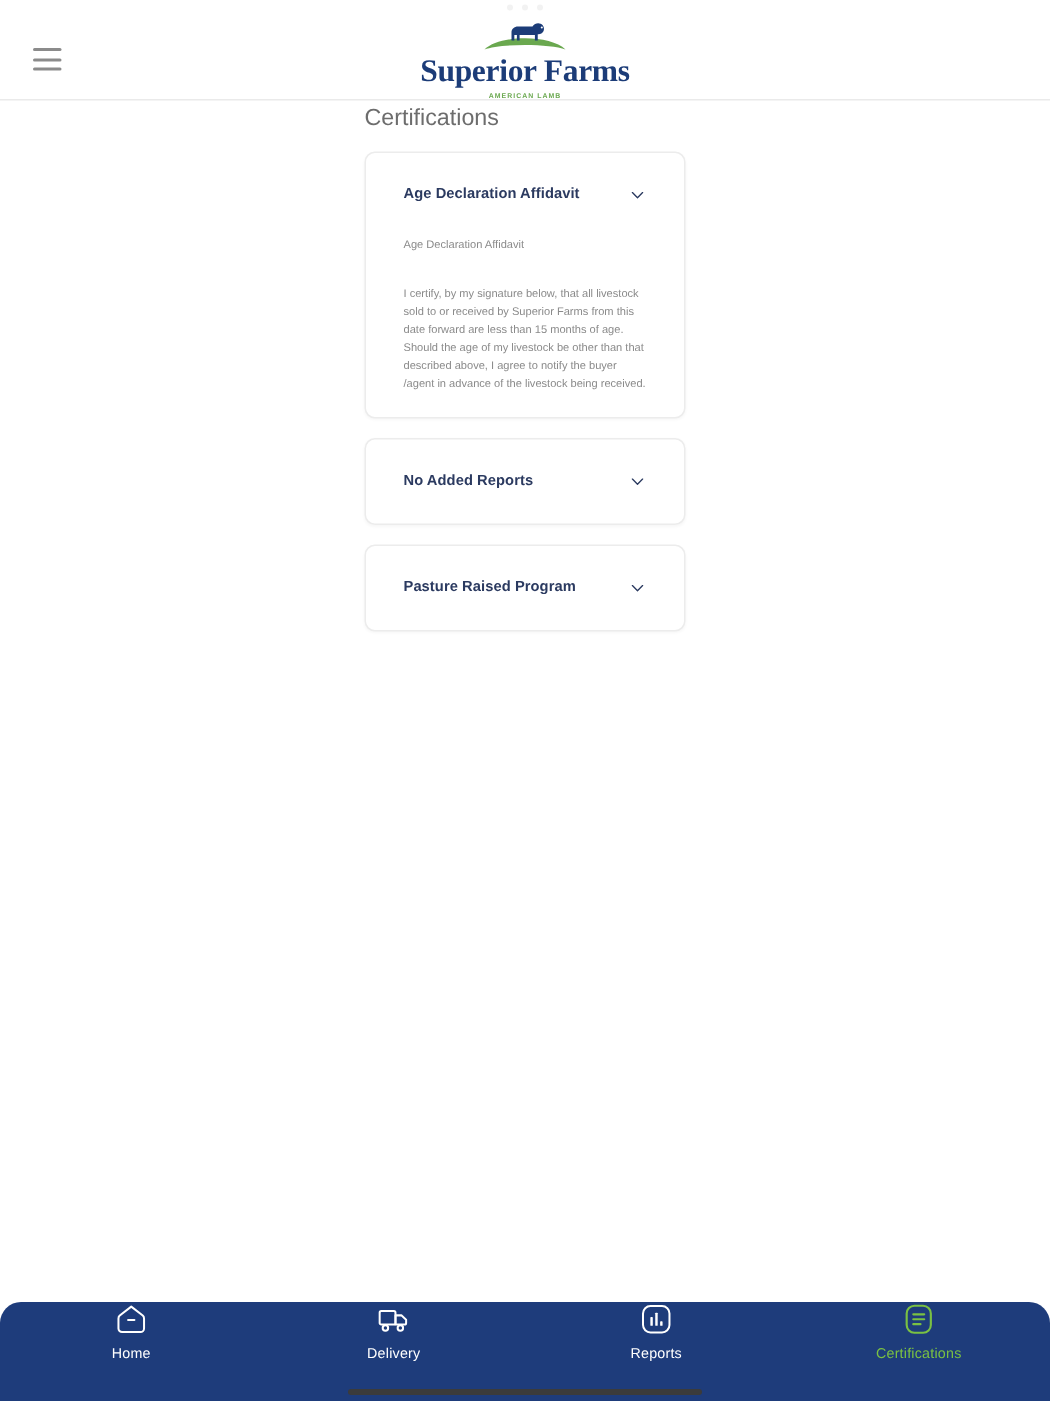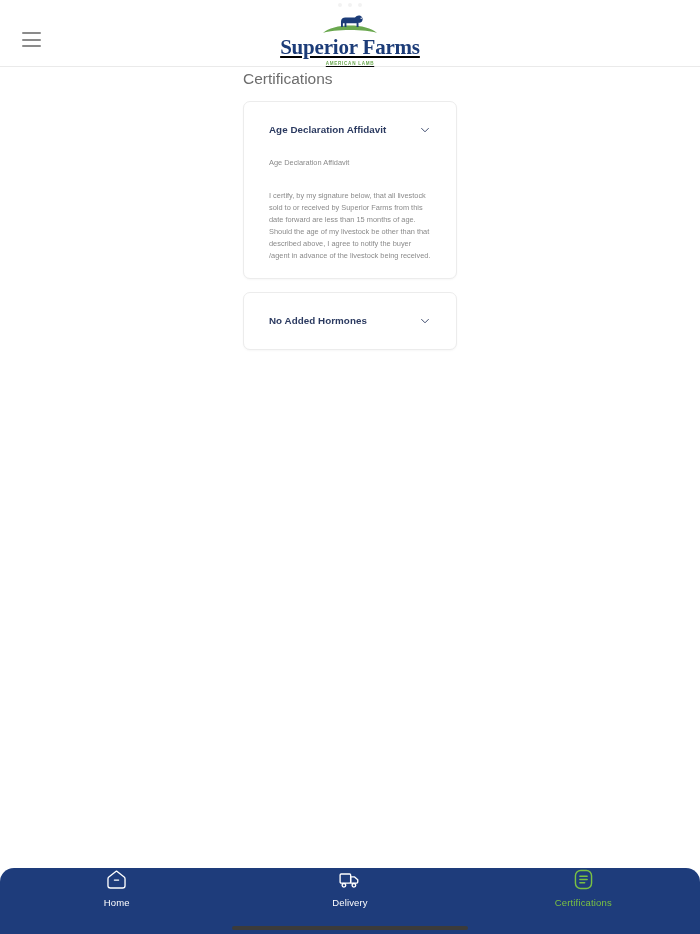--- a/index.html
+++ b/index.html
@@ -49,21 +49,20 @@
   .hamburger span:nth-child(3) { width: 19px; }
 
   
   .logo-wrap {
     position: absolute;
     left: 0; right: 0;
     top: 3px;
     display: flex;
     flex-direction: column;
     align-items: center;
-    text-decoration: underline;
   }
   .dots {
     display: flex;
     gap: 6px;
     margin-bottom: 3px;
   }
   .dots i {
     width: 4px; height: 4px;
     border-radius: 50%;
     background: #f2f2f2;
@@ -252,29 +251,39 @@
       </div>
       <div class="card-body">
         <div class="card-sub">Age Declaration Affidavit</div>
         <div class="card-text">I certify, by my signature below, that all livestock sold to or received by Superior Farms from this date forward are less than 15 months of age. Should the age of my livestock be other than that described above, I agree to notify the buyer /agent in advance of the livestock being received.</div>
       </div>
     </div>
 
 
     <div class="card">
       <div class="card-head">
-        <div class="card-title">No Added Hormones</div>
+        <div class="card-title">No Added Reports</div>
         <span class="chev">
           <svg width="12" height="12" viewBox="0 0 12 12">
             <path d="M2.6 4.4 L6 7.8 L9.4 4.4" fill="none" stroke="#2b3a60" stroke-width="0.9" stroke-linecap="round" stroke-linejoin="round"></path>
           </svg>
         </span>
       </div>
     </div>
 
+    <div class="card">
+      <div class="card-head">
+        <div class="card-title">Pasture Raised Program</div>
+        <span class="chev">
+          <svg width="12" height="12" viewBox="0 0 12 12">
+            <path d="M2.6 4.4 L6 7.8 L9.4 4.4" fill="none" stroke="#2b3a60" stroke-width="0.9" stroke-linecap="round" stroke-linejoin="round"></path>
+          </svg>
+        </span>
+      </div>
+    </div>
 
 
   </div>
 </div>
 
 <div class="bottomnav">
 
   <div class="nav-item">
     <span class="nav-icon">
       <svg width="23" height="23" viewBox="0 0 24 24">
@@ -294,20 +303,31 @@
         <rect x="2.2" y="6.3" width="11" height="9.4" rx="1.1" fill="none" stroke="#ffffff" stroke-width="1.4"></rect>
         <path d="M13.2 9.3 L17.3 9.3 L20.6 12.3 L20.6 14.6
                  C20.6 15.2 20.2 15.7 19.6 15.7 L13.2 15.7 Z" fill="none" stroke="#ffffff" stroke-width="1.4" stroke-linejoin="round"></path>
         <circle cx="6.2" cy="18.1" r="1.9" fill="none" stroke="#ffffff" stroke-width="1.4"></circle>
         <circle cx="16.6" cy="18.1" r="1.9" fill="none" stroke="#ffffff" stroke-width="1.4"></circle>
       </svg>
     </span>
     <span class="nav-label">Delivery</span>
   </div>
 
+  <div class="nav-item">
+    <span class="nav-icon">
+      <svg width="23" height="23" viewBox="0 0 24 24">
+        <rect x="2.8" y="2.8" width="18.4" height="18.4" rx="5.2" fill="none" stroke="#ffffff" stroke-width="1.4"></rect>
+        <rect x="7.9" y="10.4" width="1.7" height="6.2" rx="0.5" fill="#ffffff"></rect>
+        <rect x="11.3" y="7.4" width="1.7" height="9.2" rx="0.5" fill="#ffffff"></rect>
+        <rect x="14.7" y="13.4" width="1.7" height="3.2" rx="0.5" fill="#ffffff"></rect>
+      </svg>
+    </span>
+    <span class="nav-label">Reports</span>
+  </div>
 
   <div class="nav-item active">
     <span class="nav-icon">
       <svg width="23" height="23" viewBox="0 0 24 24">
         <rect x="3.6" y="2.6" width="16.8" height="18.8" rx="5.4" fill="none" stroke="#7ac143" stroke-width="1.5"></rect>
         <path d="M8.2 8.6 L15.8 8.6" stroke="#7ac143" stroke-width="1.5" stroke-linecap="round"></path>
         <path d="M8.2 12.0 L15.8 12.0" stroke="#7ac143" stroke-width="1.5" stroke-linecap="round"></path>
         <path d="M8.2 15.4 L13.2 15.4" stroke="#7ac143" stroke-width="1.5" stroke-linecap="round"></path>
       </svg>
     </span>

